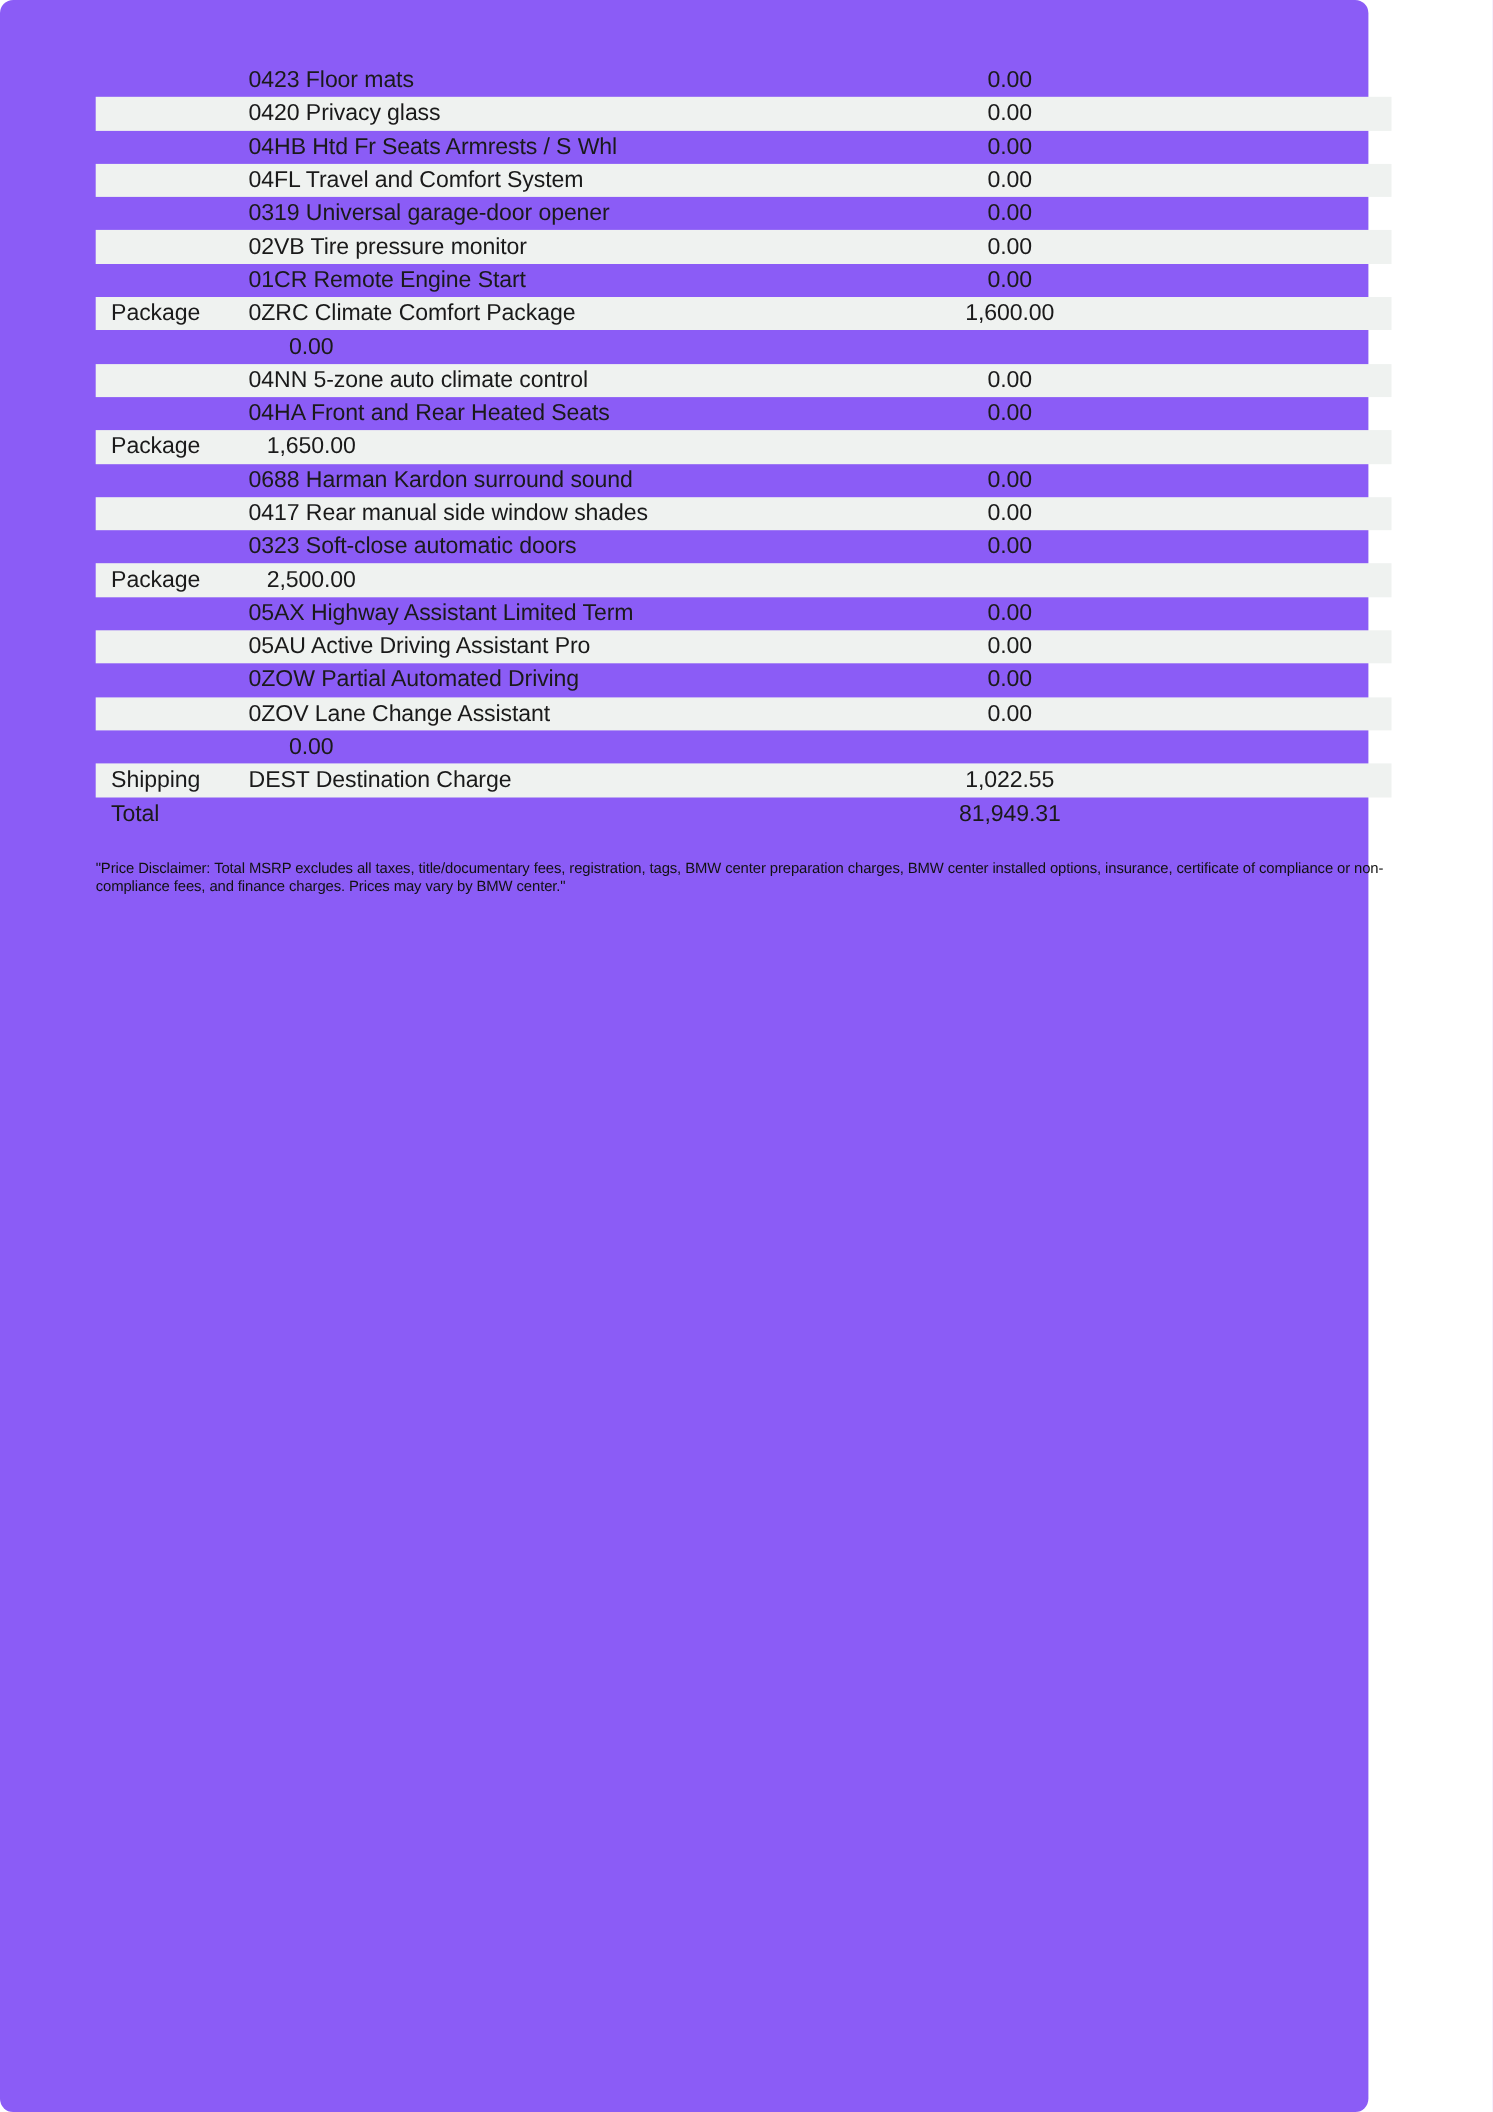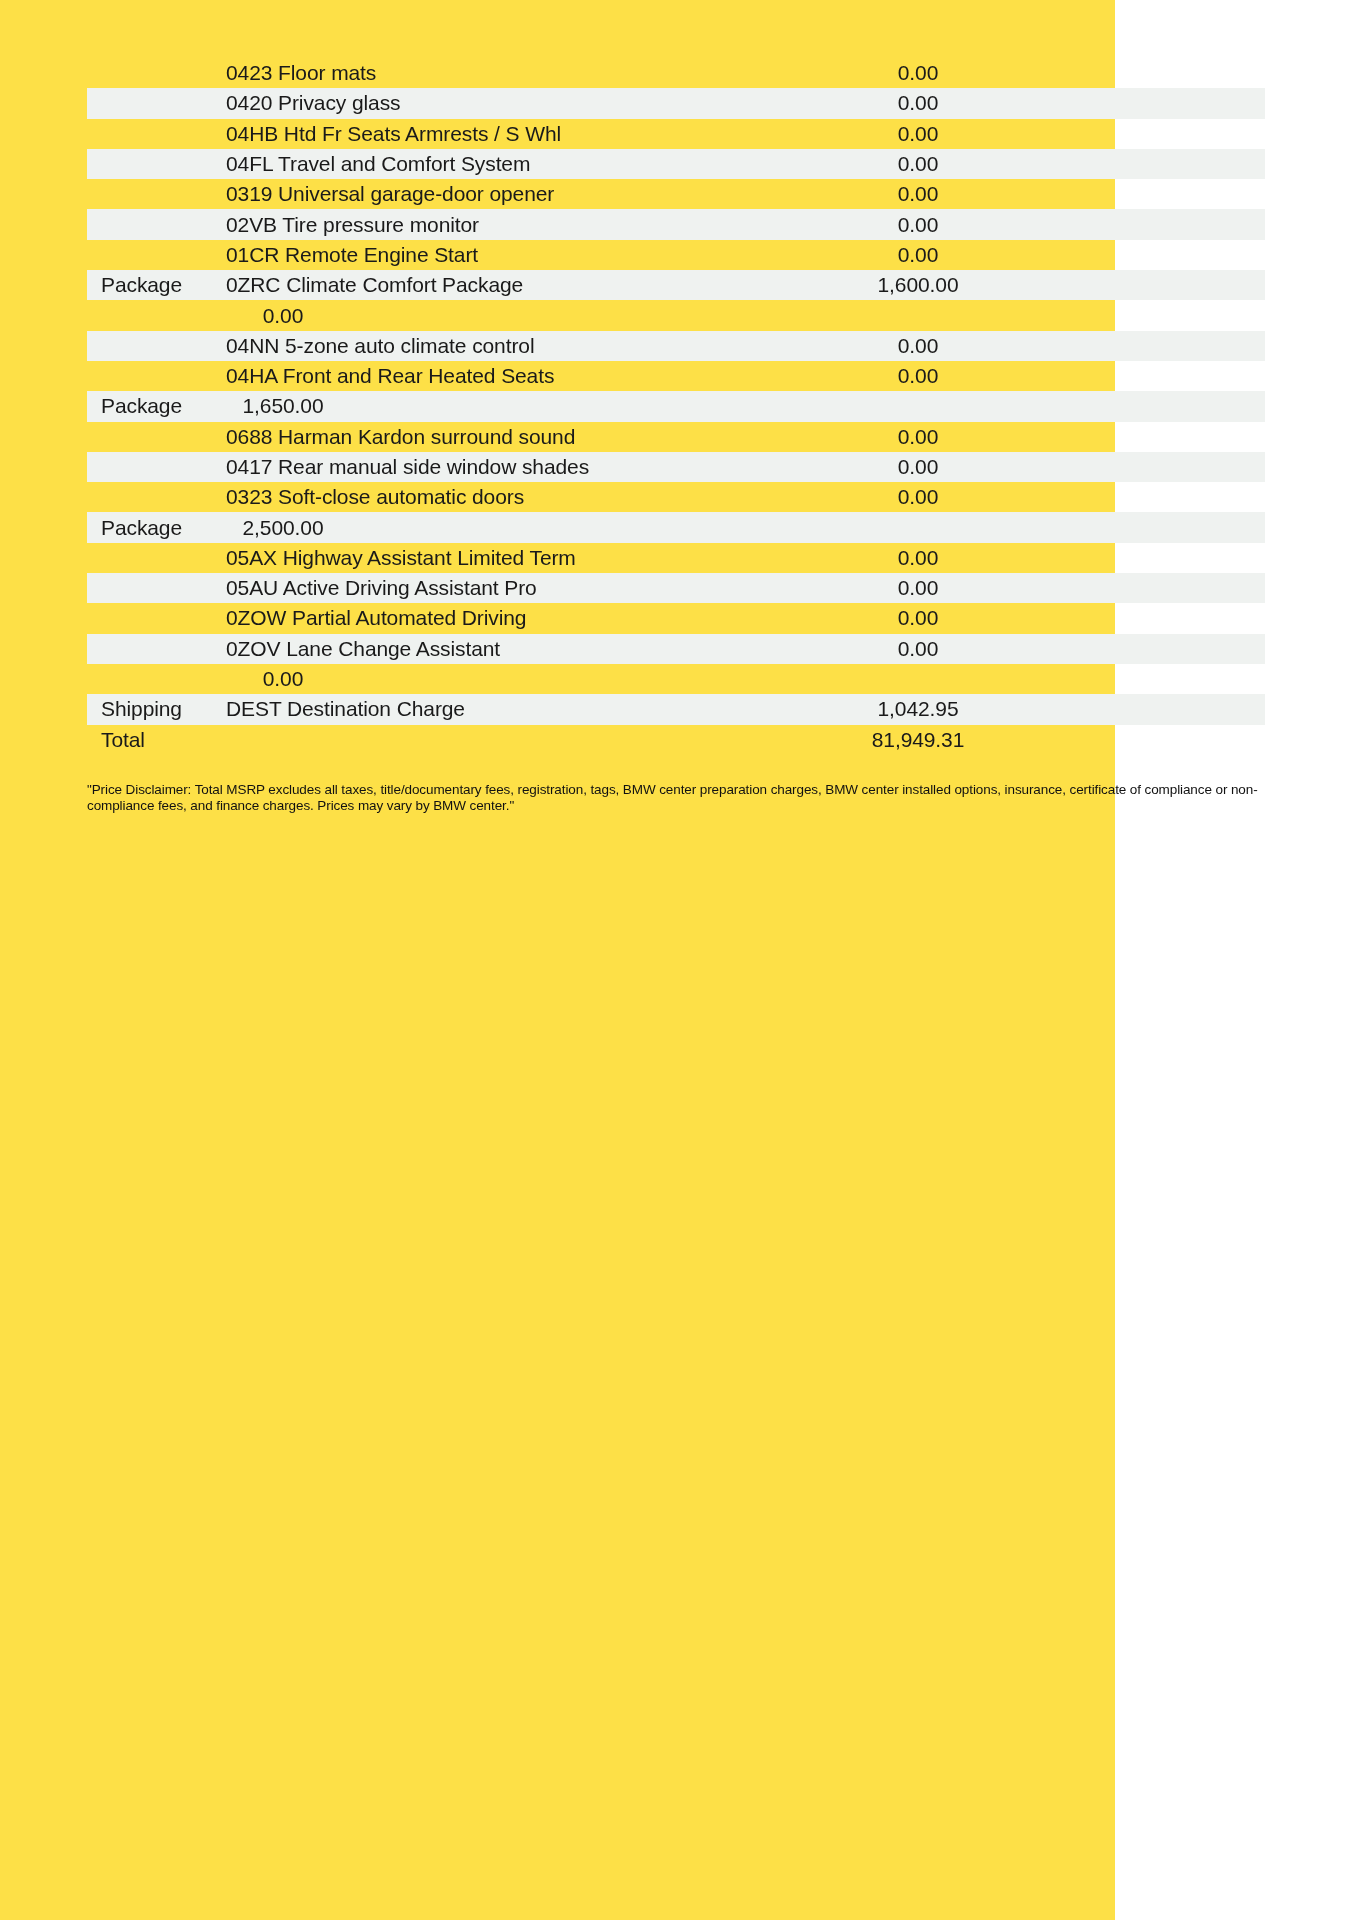--- a/index.html
+++ b/index.html
@@ -10,23 +10,24 @@
   body {
     width: 1357px;
     height: 1920px;
     font-family: "Liberation Sans", sans-serif;
     color: #1a1a1a;
     position: relative;
     overflow: hidden;
   }
   .sheet {
     position: relative;
-    width: 1115px;
+    width: 1244px;
     height: 1920px;
-    background: #fde047;
+    background: #8b5cf6;
+    border-radius: 12px;
   }
   .options-table {
     position: absolute;
     left: 87px;
     top: 58px;
     width: 1178px;
   }
   .row {
     display: flex;
     align-items: center;
@@ -168,21 +169,21 @@
       <div class="cell-item">0ZOV Lane Change Assistant</div>
       <div class="cell-price">0.00</div>
     </div>
       <div class="row">
       <div class="cell-category"></div>
       <div class="cell-price">0.00</div>
     </div>
       <div class="row striped">
       <div class="cell-category">Shipping</div>
       <div class="cell-item">DEST Destination Charge</div>
-      <div class="cell-price">1,042.95</div>
+      <div class="cell-price">1,022.55</div>
     </div>
       <div class="row">
       <div class="cell-category">Total</div>
       <div class="cell-item"></div>
       <div class="cell-price">81,949.31</div>
     </div>
     </div>
 
   <div class="disclaimer">"Price Disclaimer: Total MSRP excludes all taxes, title/documentary fees, registration, tags, BMW center preparation charges, BMW center installed options, insurance, certificate of compliance or non-compliance fees, and finance charges. Prices may vary by BMW center."</div>
 

